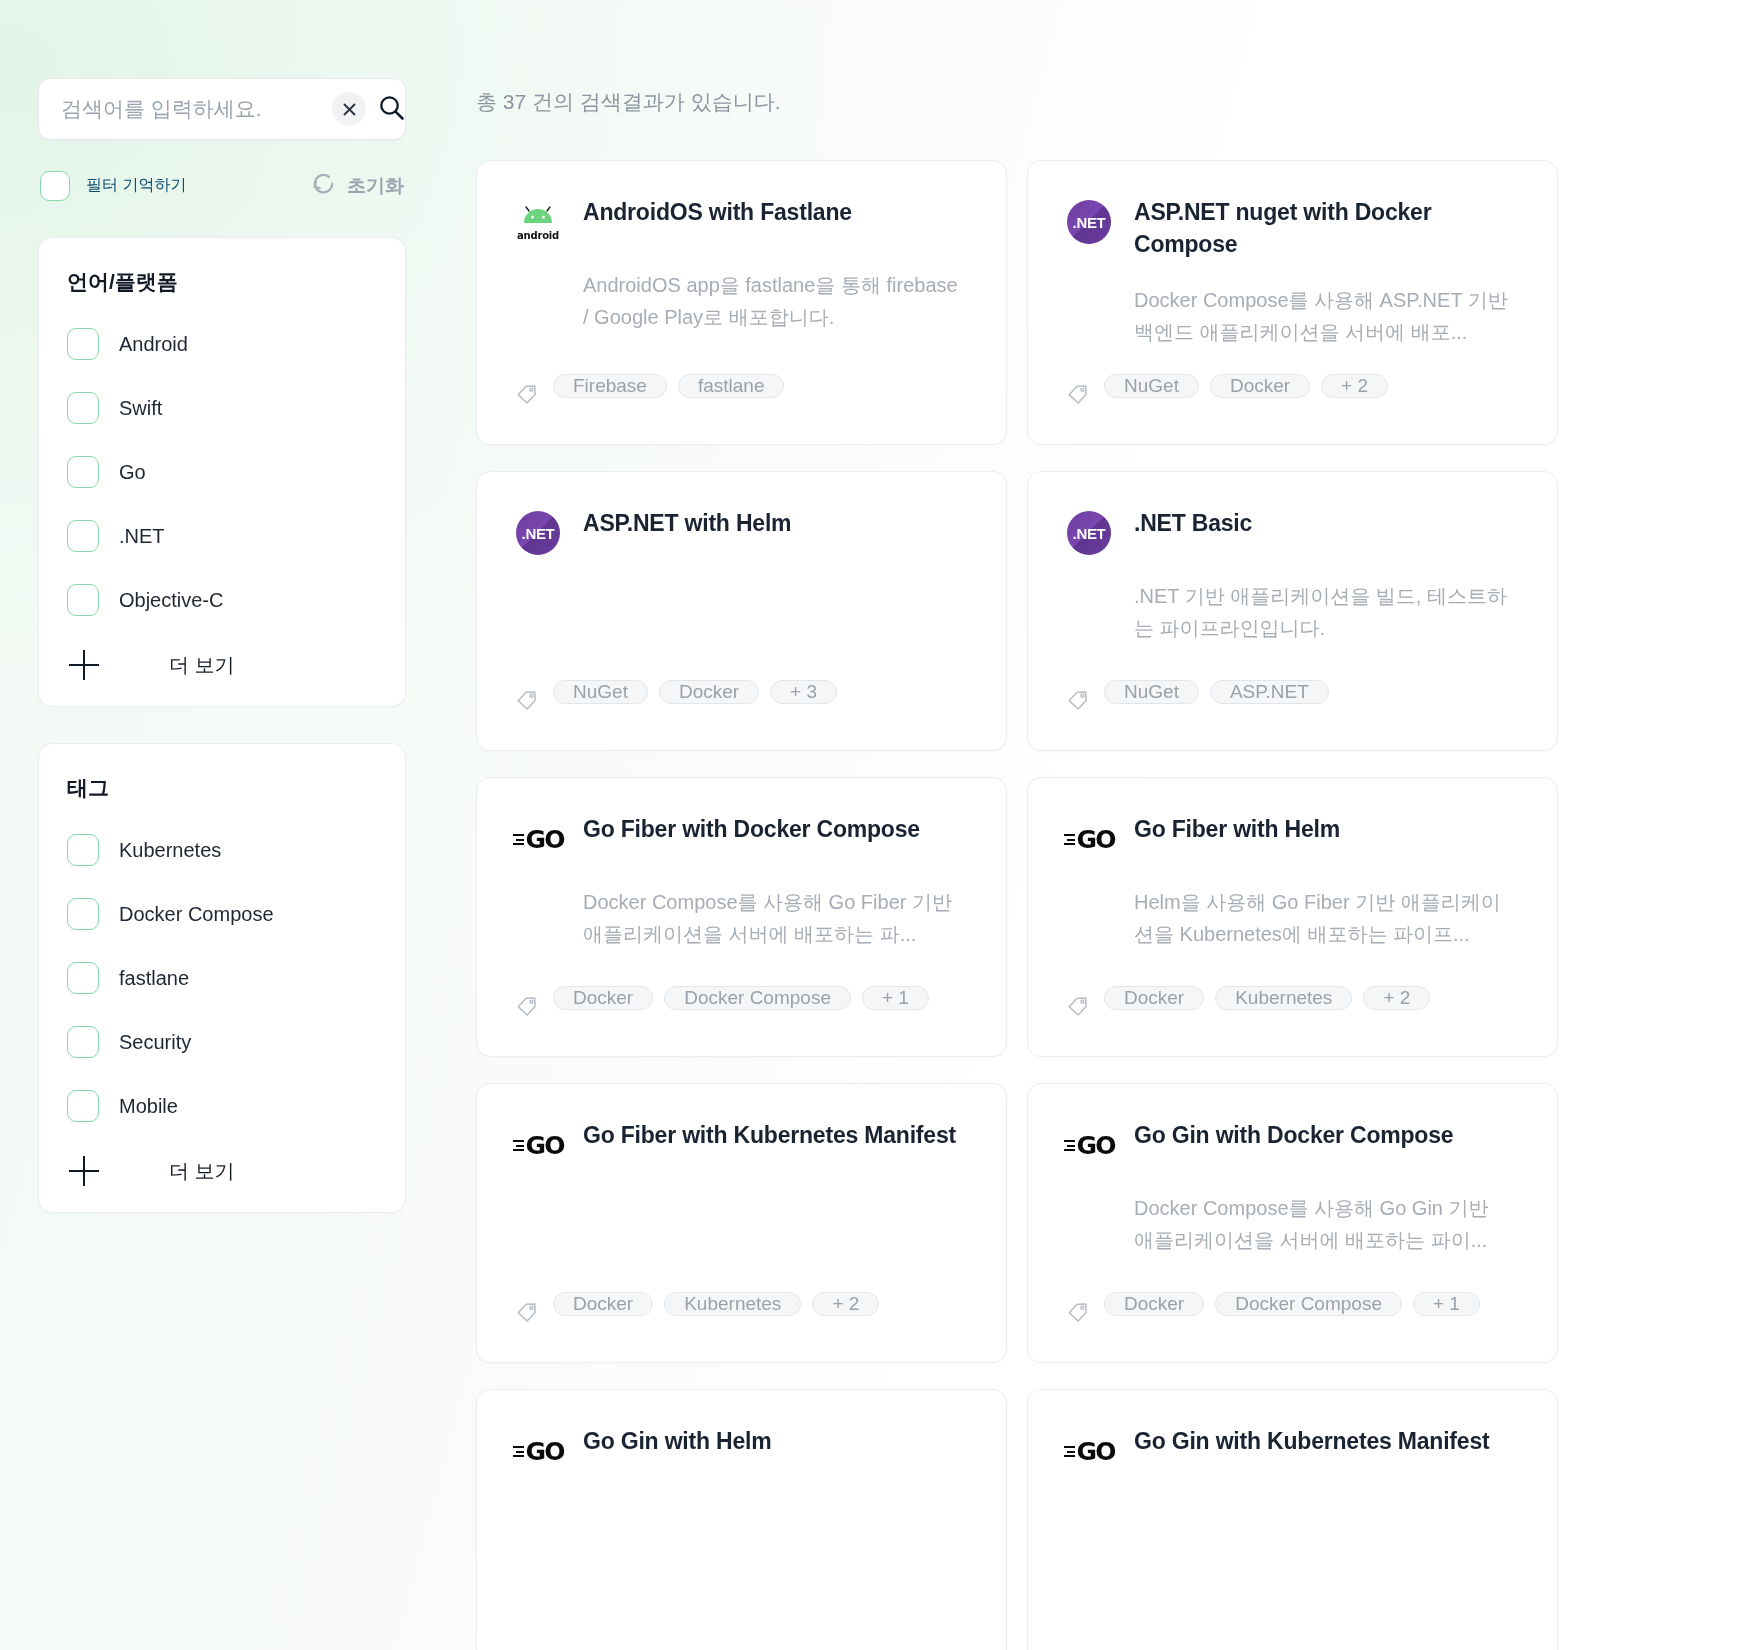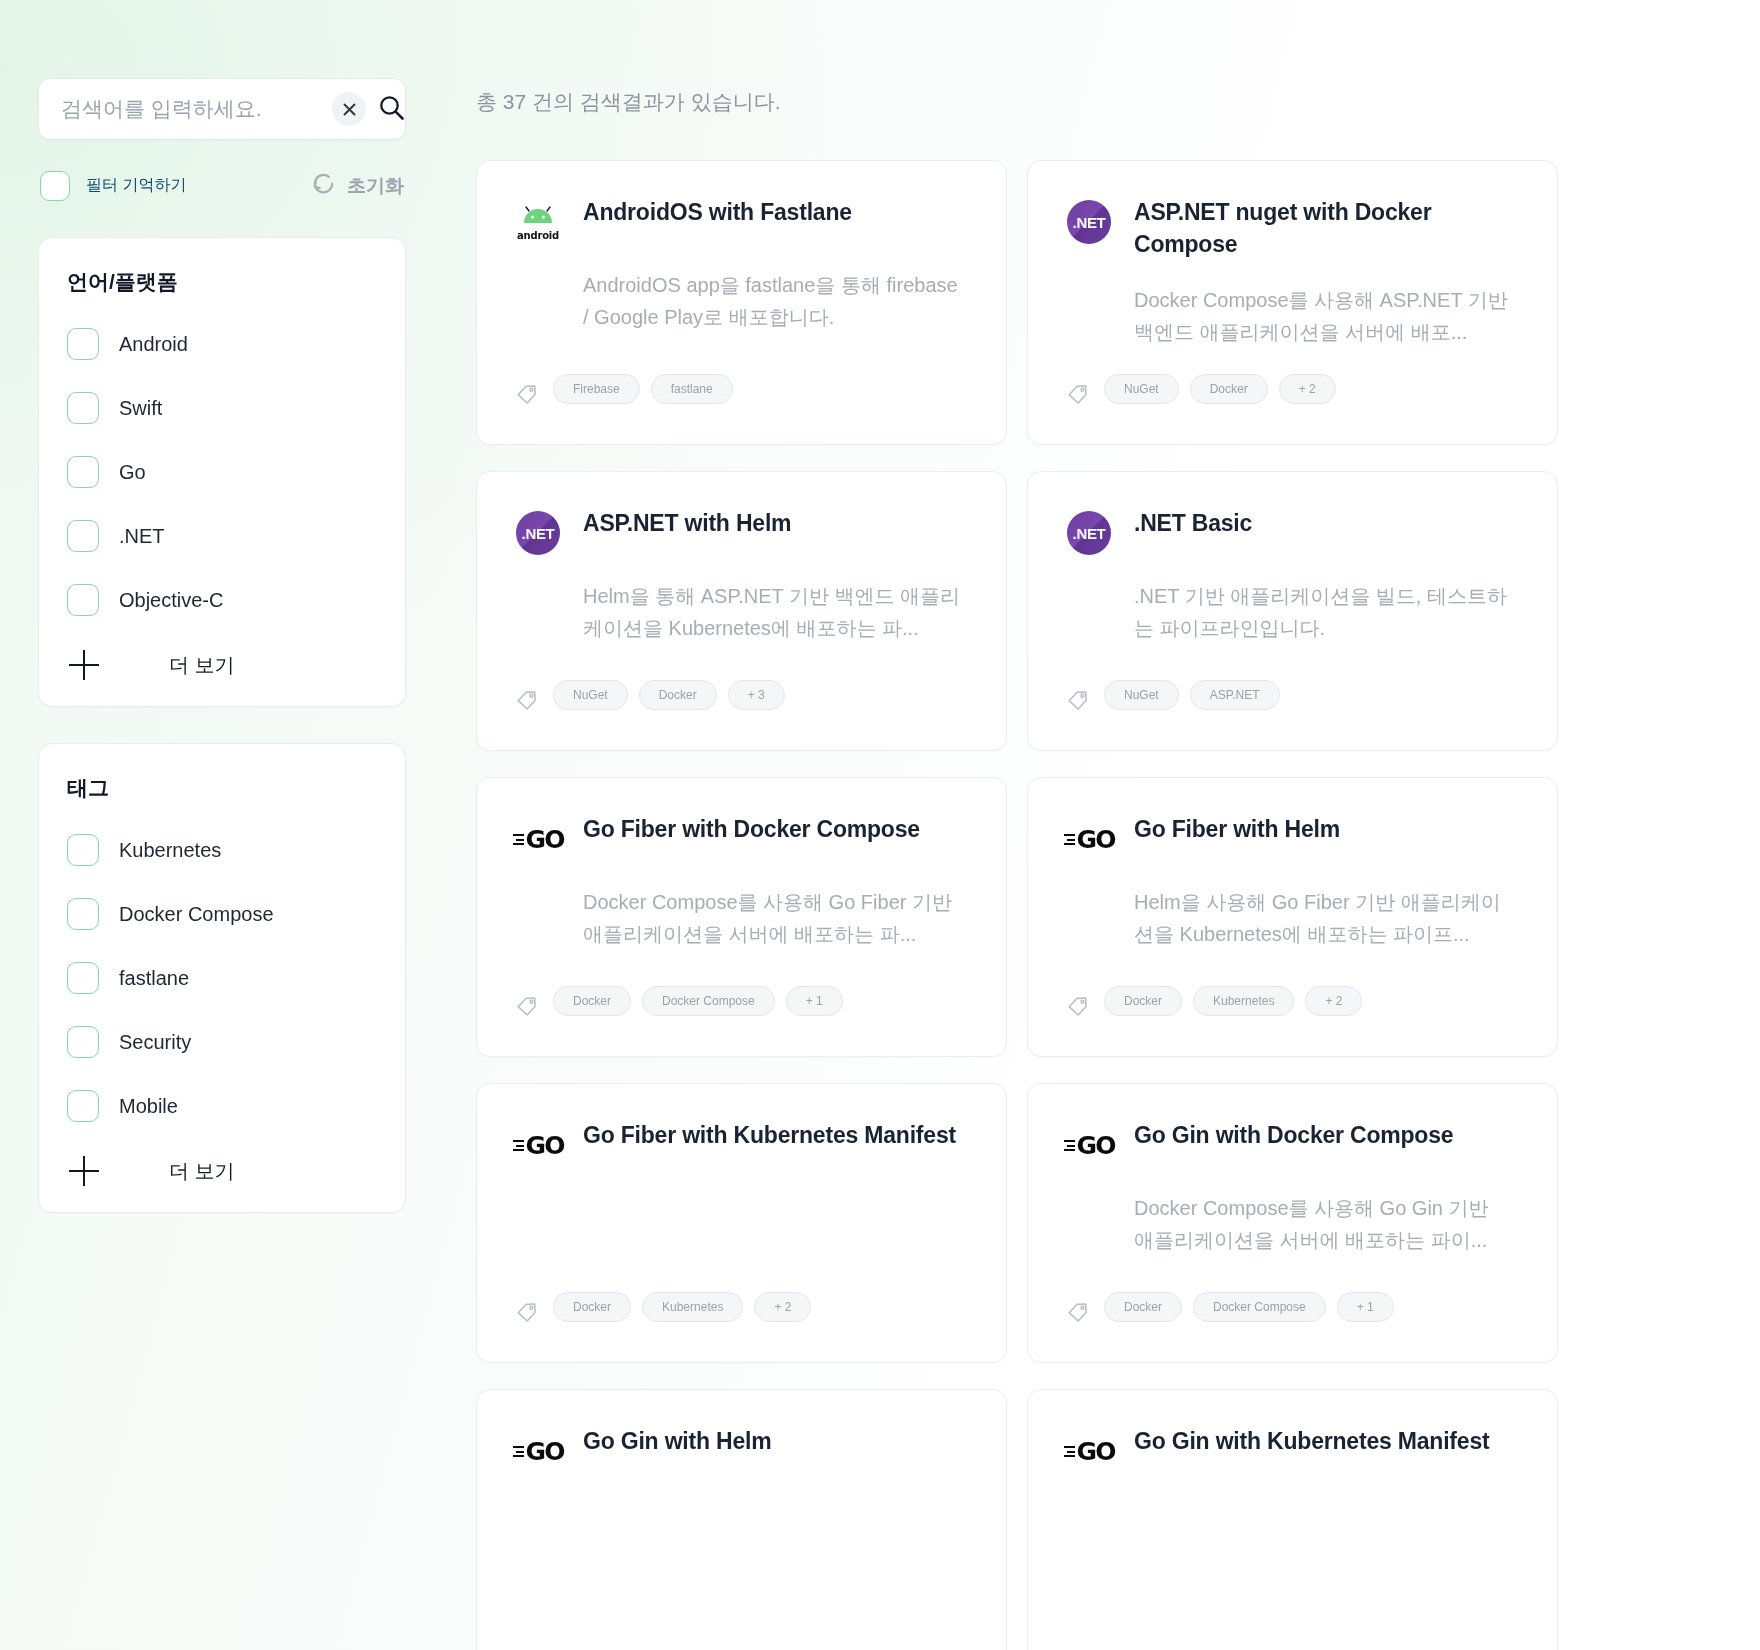--- a/index.html
+++ b/index.html
@@ -226,22 +226,22 @@
   .tag-icon { flex: 0 0 24px; margin-top: 8px; }
   .chips {
     display: flex;
     flex-wrap: wrap;
     gap: 11px;
   }
   .chip {
     border: 1px solid #e3e6e9;
     background: #f5f6f7;
     border-radius: 999px;
-    padding: 7px 19px;
-    font-size: 12px;
+    padding: 0 19px;
+    font-size: 19px;
     color: #9aa1a9;
     white-space: nowrap;
   }
 
   
   .net-badge {
     width: 44px; height: 44px;
     border-radius: 50%;
     background: linear-gradient(135deg, #6c3fa0 0%, #7b46b0 48%, #5f3591 49%, #6d3da1 100%);
     color: #fff;
@@ -429,21 +429,20 @@
             </span>
           </div>
         </div>
         <div class="card">
           <div class="card-head">
             <span class="card-icon">
               <span class="net-badge">.NET</span>
             </span>
             <span class="card-title">ASP.NET with Helm</span>
           </div>
-          <div class="card-desc">Helm을 통해 ASP.NET 기반 백엔드 애플리케이션을 Kubernetes에 배포하는 파...</div>
           <div class="card-tags">
             <span class="tag-icon"><svg width="24" height="24" viewBox="0 0 24 24">
                 <path d="M3.2 12.4 L11.4 4.2 L20 4.2 L20 12.8 L11.8 21 Z" fill="none" stroke="#b9bfc6" stroke-width="1.6" stroke-linejoin="round" transform="rotate(-2 12 12)"></path>
                 <circle cx="16.4" cy="7.8" r="1.5" fill="none" stroke="#b9bfc6" stroke-width="1.4"></circle>
               </svg></span>
             <span class="chips">
               <span class="chip">NuGet</span>
               <span class="chip">Docker</span>
               <span class="chip">+ 3</span>
             </span>

